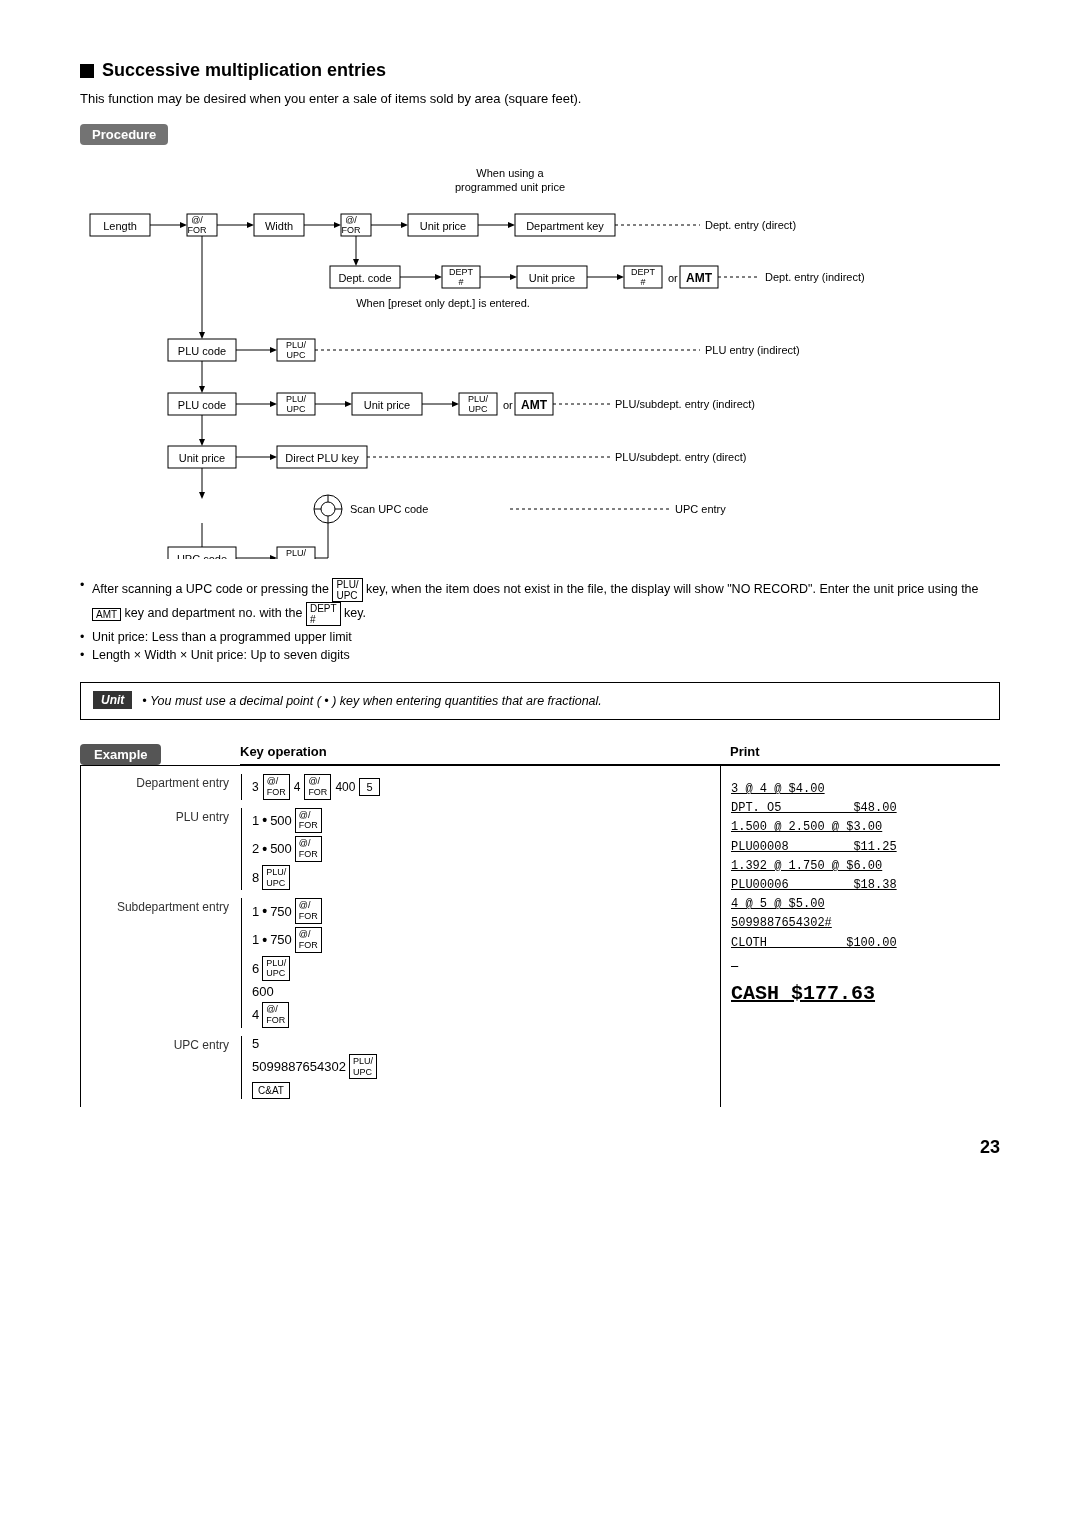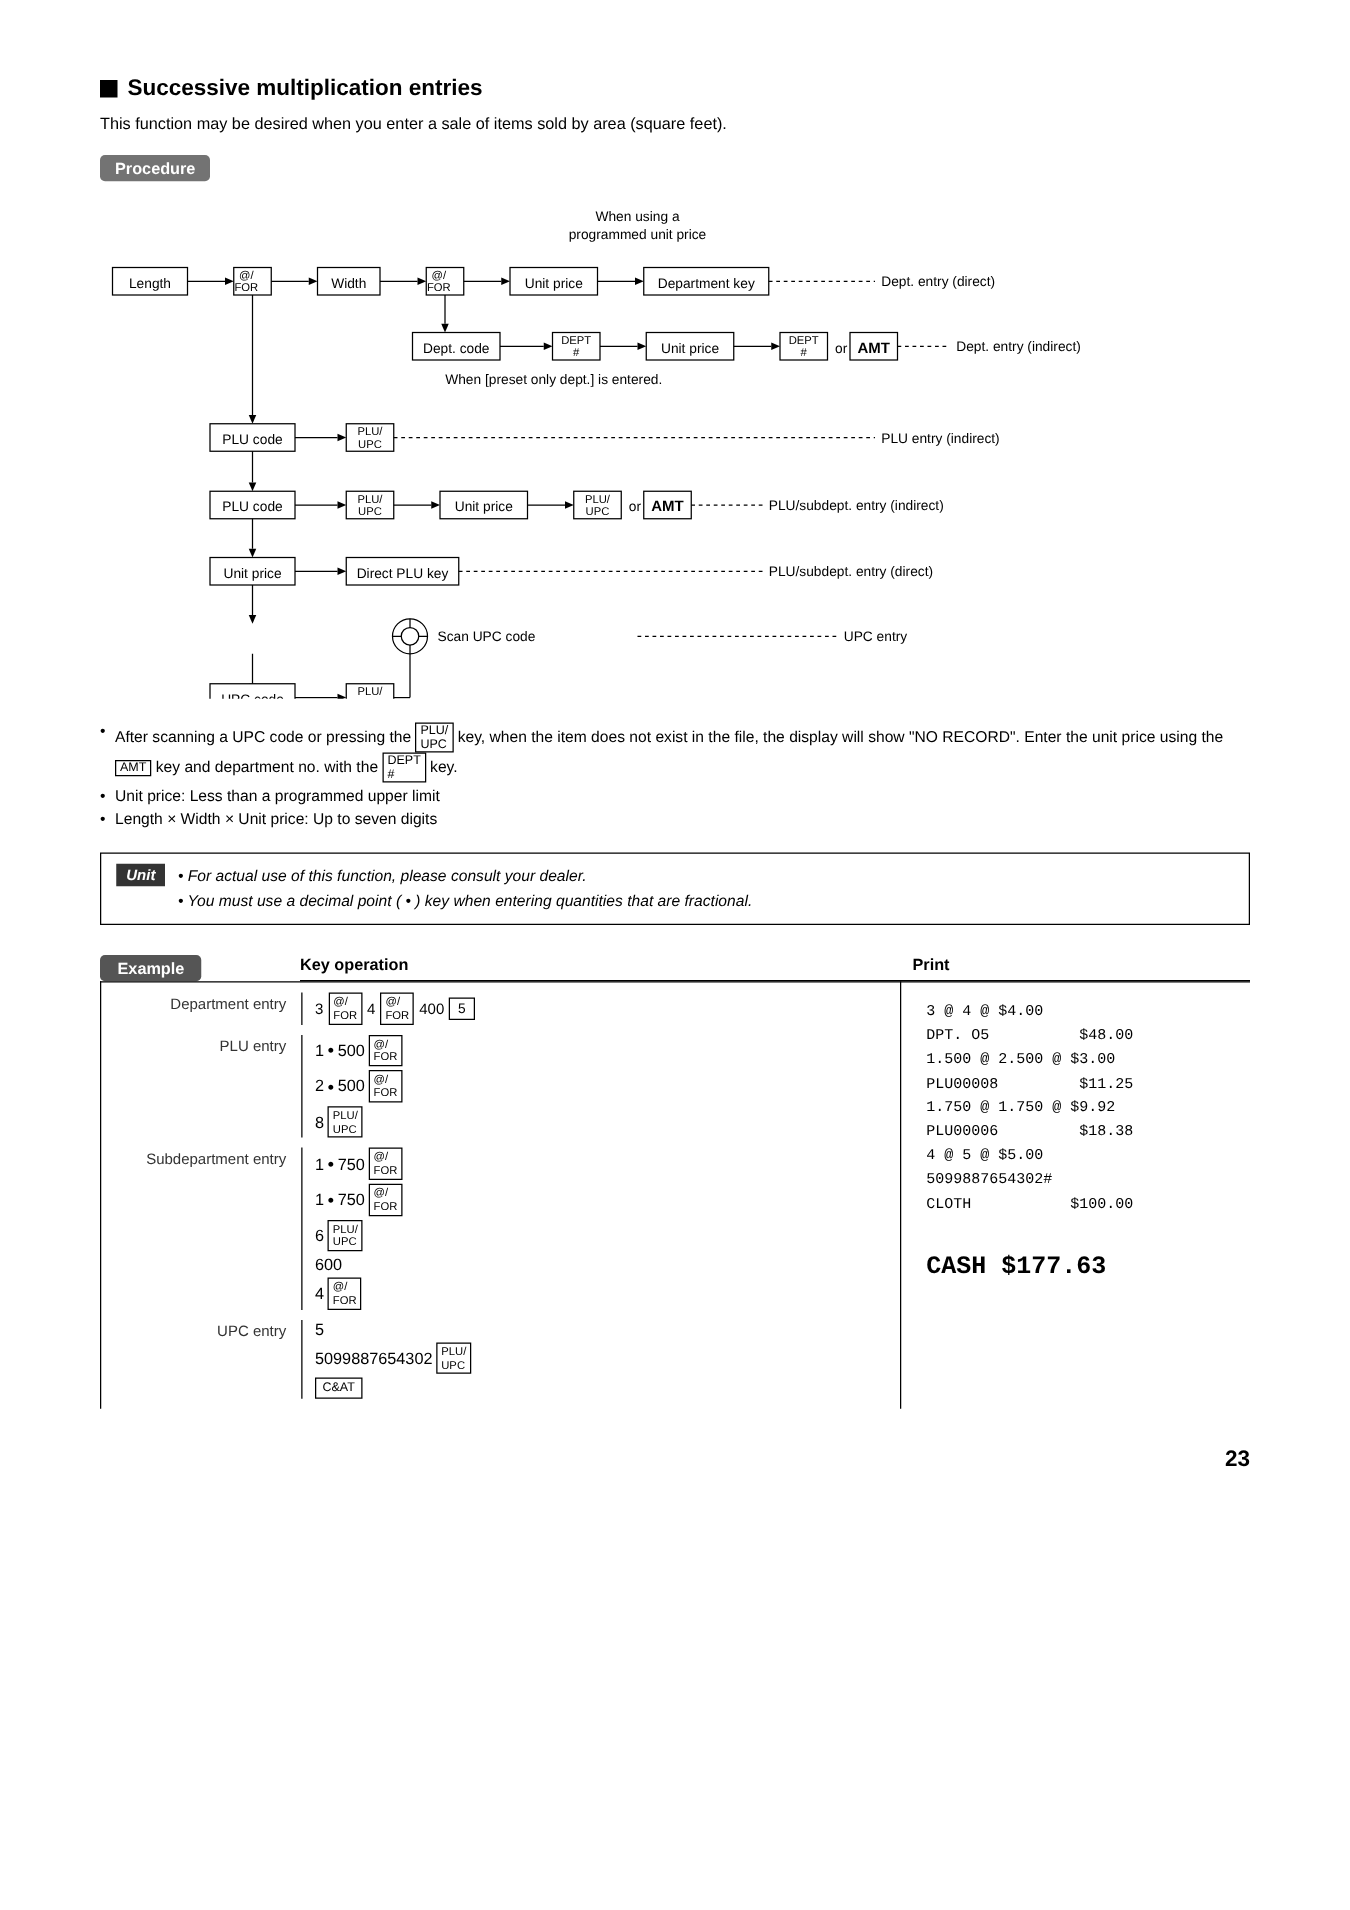--- a/index.html
+++ b/index.html
@@ -107,21 +107,22 @@
       border-top: 1px solid #000;
       padding: 8px 10px;
       min-height: 300px;
       position: relative;
     }
     .col-print {
       width: 280px;
       flex-shrink: 0;
       border-left: 1px solid #000;
       border-top: 1px solid #000;
-      padding: 8px 20px;
+      padding: 8px 10px;
+      text-decoration: underline;
     }
     .col-header-row {
       display: flex;
       margin-bottom: 0;
     }
     .col-header-label {
       width: 160px;
       flex-shrink: 0;
     }
     .col-header-keyop {
@@ -360,21 +361,20 @@
   <div class="notes-section">
     <p>After scanning a UPC code or pressing the <span style="border:1px solid #000;padding:0 3px;font-size:10px;line-height:1.1;display:inline-block;vertical-align:middle;">PLU/<br>UPC</span> key, when the item does not exist in the file, the display will show "NO RECORD". Enter the unit price using the <span style="border:1px solid #000;padding:0 3px;font-size:10px;display:inline-block;vertical-align:middle;">AMT</span> key and department no. with the <span style="border:1px solid #000;padding:0 3px;font-size:10px;line-height:1.1;display:inline-block;vertical-align:middle;">DEPT<br>#</span> key.</p>
     <p>Unit price: Less than a programmed upper limit</p>
     <p>Length × Width × Unit price: Up to seven digits</p>
   </div>
 
   
   <div class="note-box">
     <span class="note-badge">Unit</span>
     <div class="note-content">
-      <div>• <span>For actual use of this function, please consult your dealer.</span></div>
       <div>• <span>You must use a decimal point ( • ) key when entering quantities that are fractional.</span></div>
     </div>
   </div>
 
   
   <div class="example-section">
     <div class="col-header-row">
       <div class="col-header-label">
         <span class="example-badge">Example</span>
       </div>
@@ -467,21 +467,21 @@
           </div>
         </div>
       </div>
 
       <div class="col-print">
         <div class="print-area">
           <span class="print-line">3 @ 4 @ $4.00</span>
           <span class="print-line">DPT. O5          $48.00</span>
           <span class="print-line">1.500 @ 2.500 @ $3.00</span>
           <span class="print-line">PLU00008         $11.25</span>
-          <span class="print-line">1.750 @ 1.750 @ $9.92</span>
+          <span class="print-line">1.392 @ 1.750 @ $6.00</span>
           <span class="print-line">PLU00006         $18.38</span>
           <span class="print-line">4 @ 5 @ $5.00</span>
           <span class="print-line">5099887654302#</span>
           <span class="print-line">CLOTH           $100.00</span>
           <span class="print-line"> </span>
           <span class="cash-line">CASH   $177.63</span>
         </div>
       </div>
     </div>
   </div>

